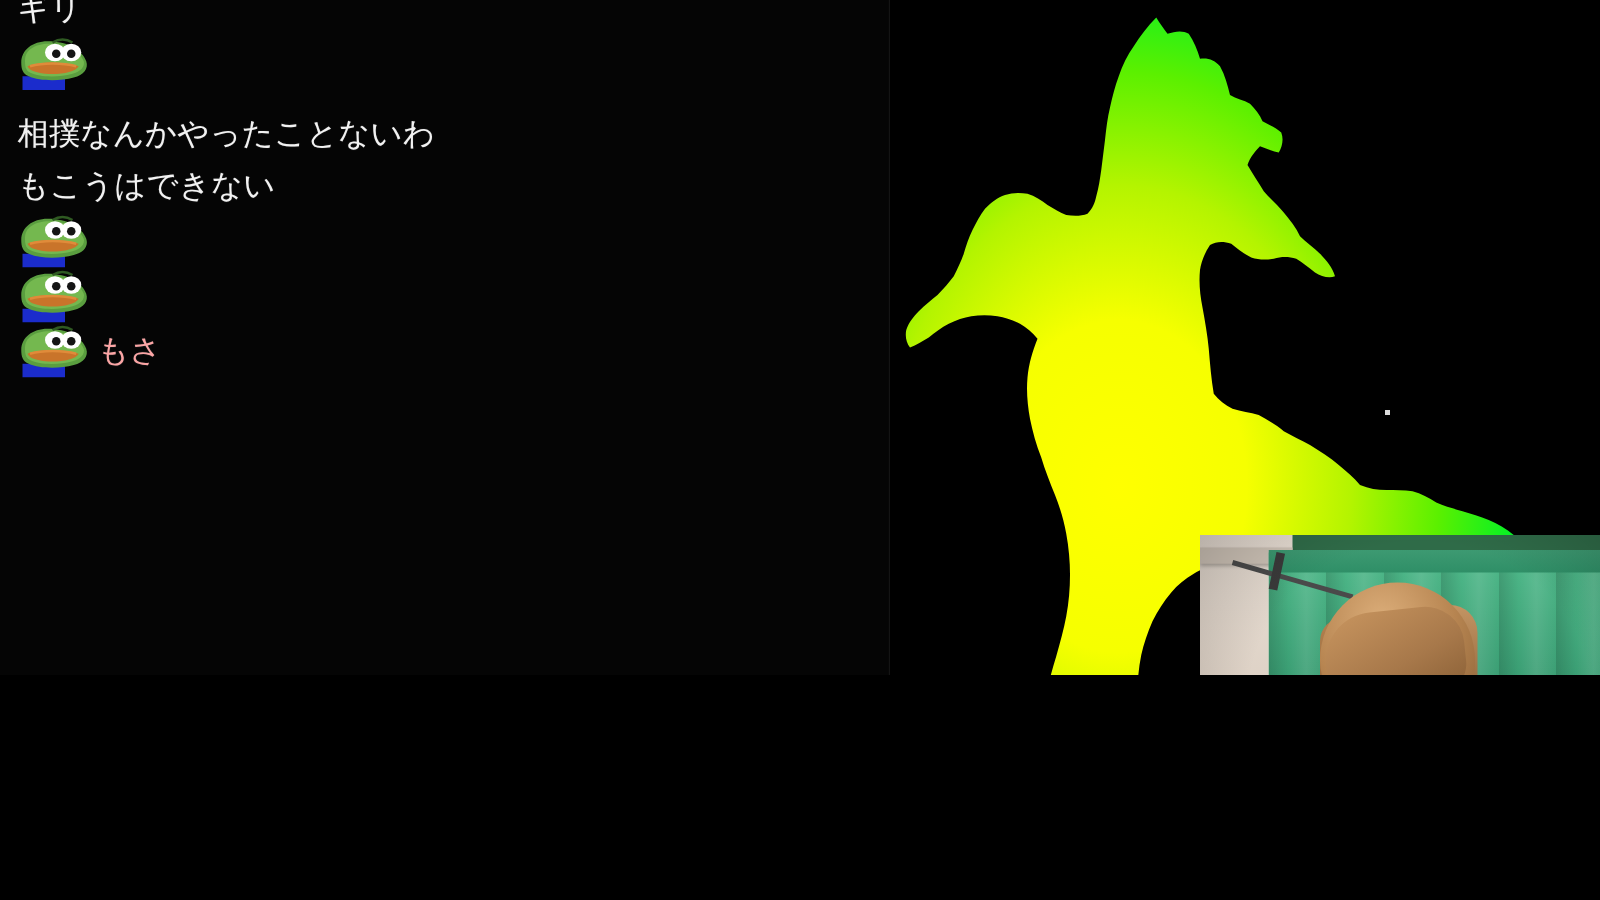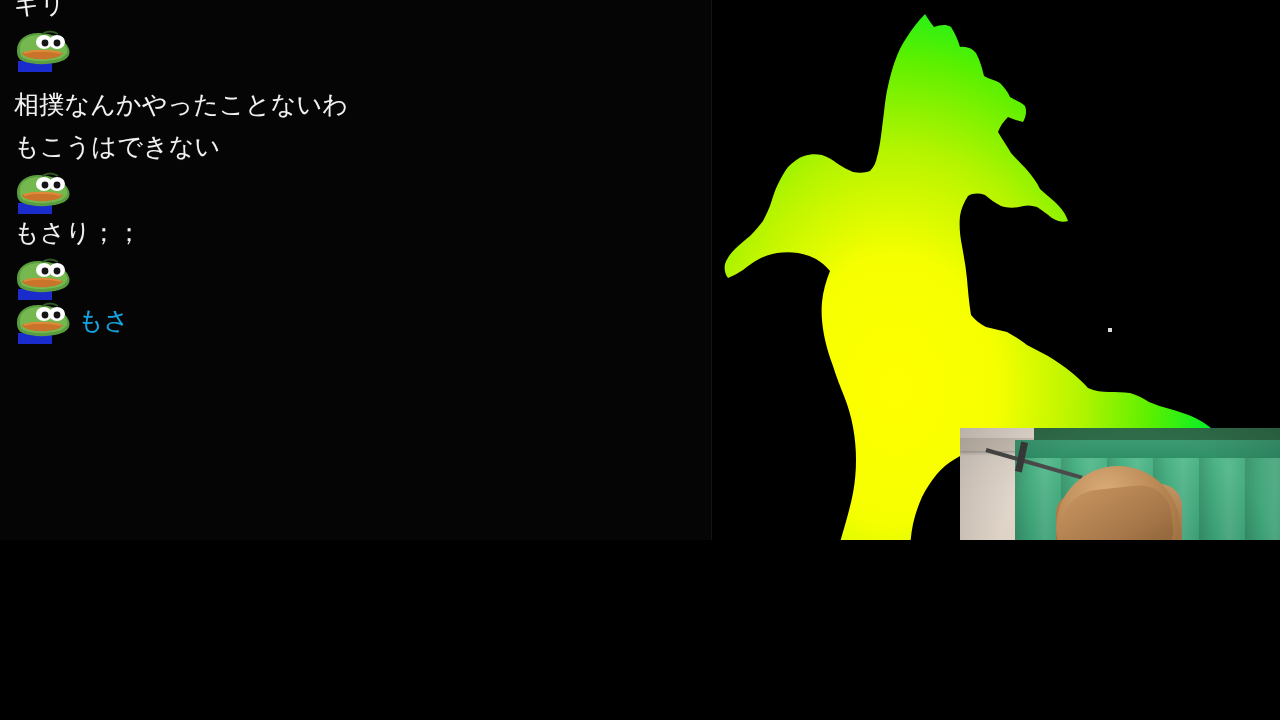--- a/index.html
+++ b/index.html
@@ -7,21 +7,21 @@
     margin: 0;
     padding: 0;
     background: #000;
   }
   #screen {
     position: relative;
     width: 1280px;
     height: 540px;
     background: #000000;
     overflow: hidden;
-    font-family: Liberation Mono, monospace;
+    font-family: Liberation Sans, sans-serif;
   }
 
   
   #chat-pane {
     position: absolute;
     left: 0;
     top: 0;
     width: 711px;
     height: 720px;
     background: #050505;
@@ -64,21 +64,21 @@
     padding: 0 0 0 14px;
     margin: 0;
     height: 44px;
     display: flex;
     align-items: flex-end;
   }
   .emote-row.with-text {
     align-items: flex-end;
   }
   .emote-row .emote-label {
-    color: #0ea5e9;
+    color: #fca5a5;
     font-size: 25px;
     line-height: 30px;
     margin-left: 2px;
     position: relative;
     top: -6px;
     text-shadow: 0 0 1px rgba(255,255,255,0.25);
   }
 
   
   .pepe {
@@ -331,21 +331,20 @@
            C33,34 18,34 10,30 C6,28 6,24 6,20 Z" fill="#74b84f"></path>
   <ellipse cx="30" cy="14" rx="8" ry="7" fill="#ffffff"></ellipse>
   <ellipse cx="43" cy="14" rx="8" ry="7" fill="#ffffff"></ellipse>
   <ellipse cx="31" cy="15" rx="3.4" ry="3.4" fill="#151515"></ellipse>
   <ellipse cx="43" cy="15" rx="3.4" ry="3.4" fill="#151515"></ellipse>
   <path d="M28,6 C33,3 39,3 44,6" stroke="#2f5a22" stroke-width="2" fill="none"></path>
   <path d="M8,25 C18,21 36,21 49,25 C46,30 34,32 22,31 C14,30 9,28 8,25 Z" fill="#c9742a"></path>
   <path d="M10,25 C20,22 36,22 47,25" stroke="#e08b3a" stroke-width="2" fill="none"></path>
 </svg>
         </div>
-        <div class="chat-msg">もさり；；</div>
         <div class="emote-row">
 <svg class="pepe" viewBox="0 0 62 44" xmlns="http://www.w3.org/2000/svg">
   <rect x="4" y="33" width="34" height="11" fill="#1b2ccc"></rect>
   <path d="M3,22 C3,12 12,5 24,5 C40,5 52,12 55,21 C57,27 53,32 45,34
            C34,37 18,37 9,33 C4,31 3,27 3,22 Z" fill="#5a9e3f"></path>
   <path d="M6,20 C6,12 14,7 25,7 C39,7 50,13 53,21 C54,25 51,29 44,31
            C33,34 18,34 10,30 C6,28 6,24 6,20 Z" fill="#74b84f"></path>
   <ellipse cx="30" cy="14" rx="8" ry="7" fill="#ffffff"></ellipse>
   <ellipse cx="43" cy="14" rx="8" ry="7" fill="#ffffff"></ellipse>
   <ellipse cx="31" cy="15" rx="3.4" ry="3.4" fill="#151515"></ellipse>

